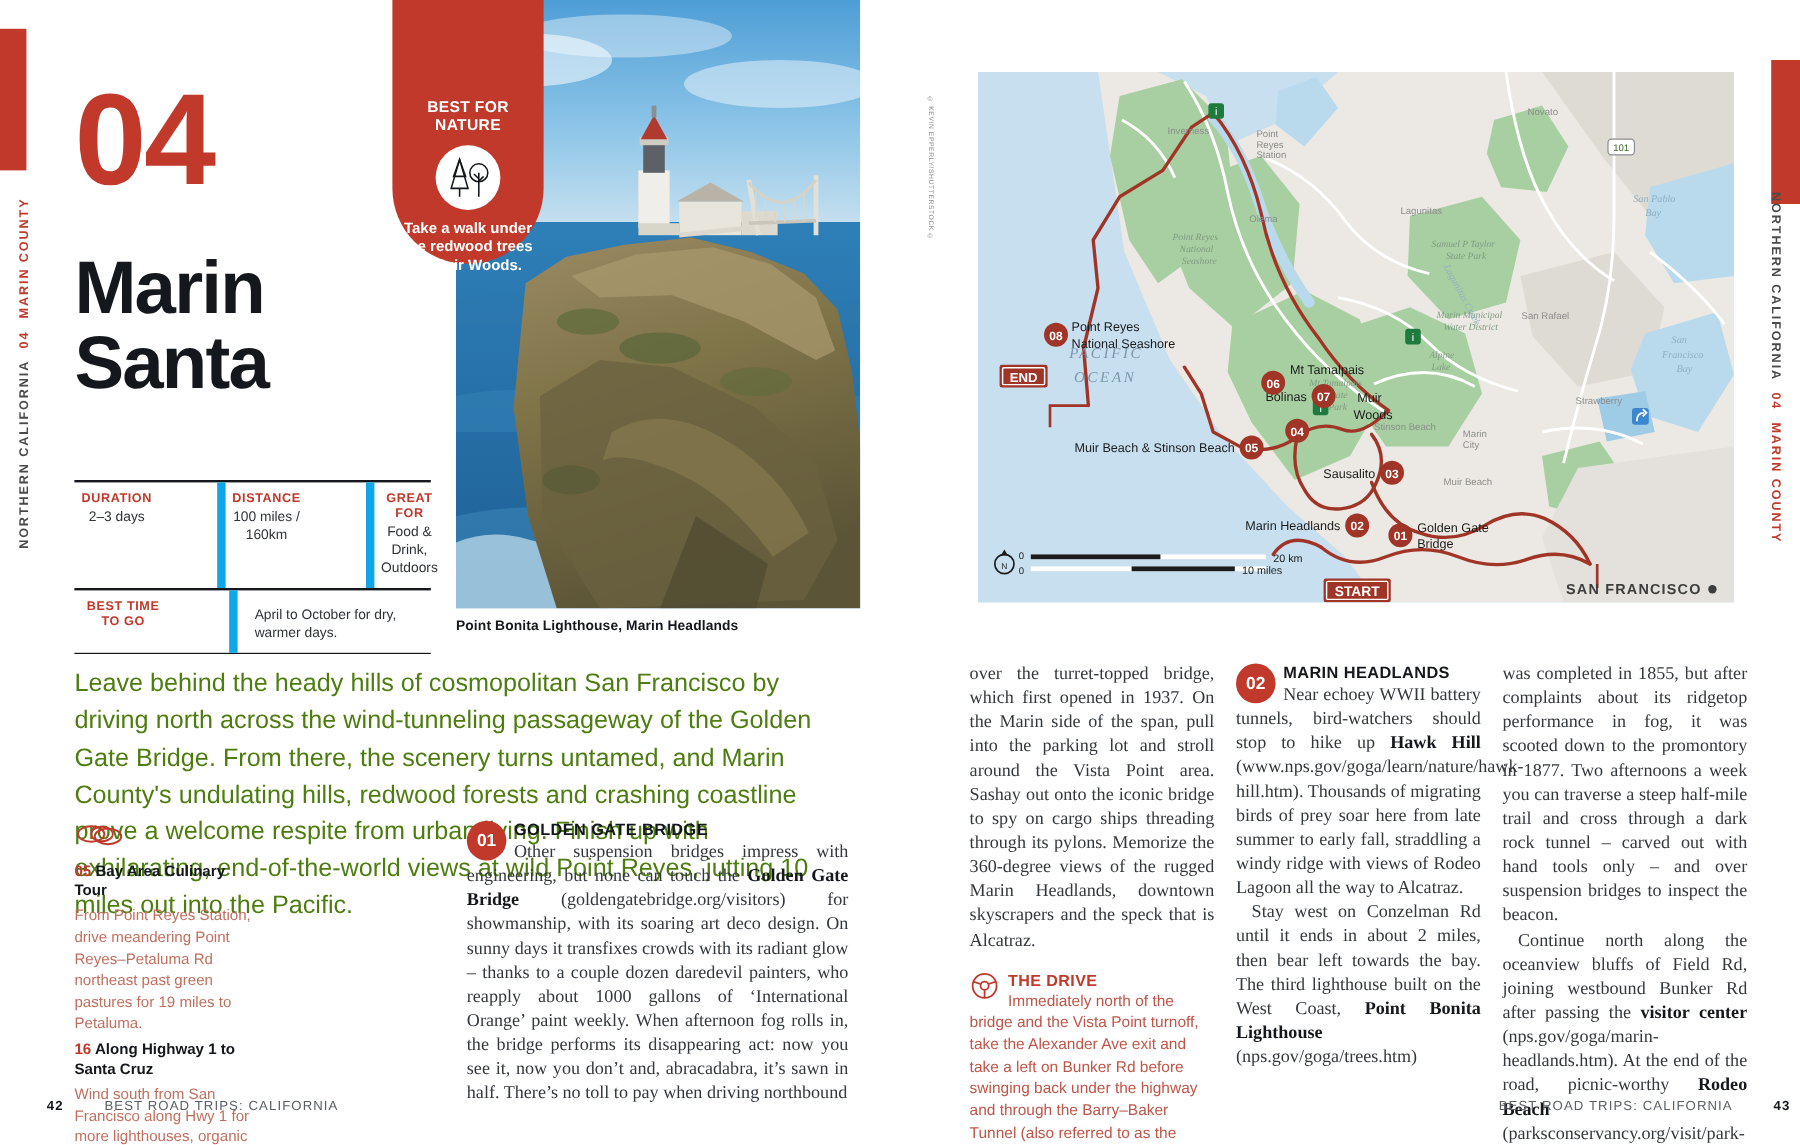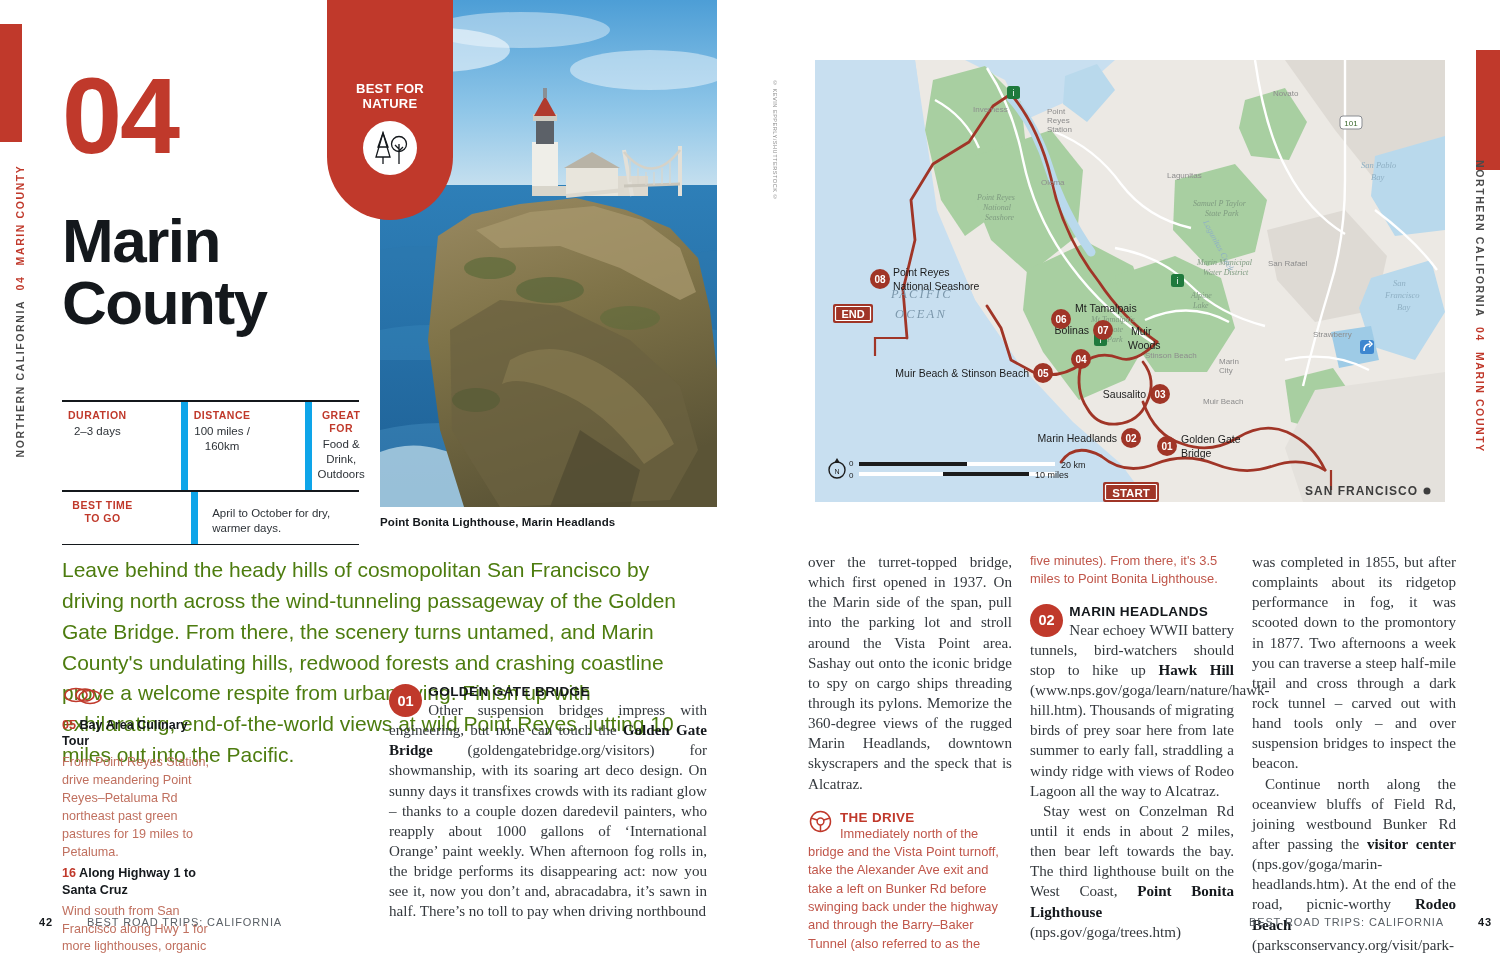--- a/index.html
+++ b/index.html
@@ -178,21 +178,21 @@
   </div>
   <div class="vert-head right">
     <span style="margin-bottom: 5px;">NORTHERN CALIFORNIA</span>
     <span class="hl" style="margin-bottom: 5px;">04</span>
     <span class="hl" style="margin-bottom: 5px;">MARIN COUNTY</span>
   </div>
 
   <div class="trip-number">04</div>
   <div class="trip-title">
     <div>Marin</div>
-    <div>County</div>
+    <div>Santa</div>
   </div>
 
   <div class="hero">
     <svg width="337" height="507" viewBox="0 0 337 507">
       <defs>
         <linearGradient id="sky" x1="0" y1="0" x2="0" y2="1">
           <stop offset="0%" stop-color="#4d9ed6"></stop>
             <stop offset="55%" stop-color="#8fc6e8"></stop>
           <stop offset="100%" stop-color="#cfe4f0"></stop>
         </linearGradient>
@@ -257,20 +257,21 @@
     </div>
     <div class="badge-icon">
       <svg width="40" height="38" viewBox="0 0 40 38">
         <path d="M13 4 L20 28 L6 28 Z" fill="none" stroke="#14181c" stroke-width="1.3"></path>
         <path d="M13 4 L18 18 L8 18 Z" fill="none" stroke="#14181c" stroke-width="1.3"></path>
         <path d="M13 28 v7" stroke="#14181c" stroke-width="1.3"></path>
         <circle cx="29" cy="15" r="7.5" fill="none" stroke="#14181c" stroke-width="1.3"></circle>
         <path d="M29 15 v20 M29 20 l-4 -4 M29 22 l4 -4" stroke="#14181c" stroke-width="1.3" fill="none"></path>
       </svg>
     </div>
+    <div class="badge-msg">Take a walk under the redwood trees of Muir Woods.</div>
   </div>
 
   <div class="facts">
     <div class="rule"></div>
     <div class="facts-row f1">
       <div class="fact-cell">
         <div class="fact-label">DURATION</div>
         <div class="fact-value">2–3 days</div>
       </div>
       <div class="fact-cell">
@@ -531,23 +532,20 @@
             <circle cx="12.5" cy="12.5" r="3.4" fill="none" stroke="#c0392b" stroke-width="1.5"></circle>
             <path d="M12.5 16 v6 M9.2 11 L3 9 M15.8 11 L22 9" stroke="#c0392b" stroke-width="1.5" fill="none"></path>
           </svg>
         </div>
         <div class="drive-head">THE DRIVE</div>
         <div class="drive-body">Immediately north of the bridge and the Vista Point turnoff, take the Alexander Ave exit and take a left on Bunker Rd before swinging back under the highway and through the Barry–Baker Tunnel (also referred to as the Five-Minute Tunnel, because its single lane of traffic changes direction every</div>
       </div>
     </div>
 
     <div class="rcol">
-      <div class="sans-red" style="margin-bottom:14px;">
-        <span>five minutes). From there, it's 3.5 miles to Point Bonita Lighthouse.</span>
-      </div>
       <div>
         <div class="poi-marker">02</div>
         <div class="poi-head">MARIN HEADLANDS</div>
         <div class="serif-body"><span>Near echoey WWII battery tunnels, bird-watchers should stop to hike up </span><b>Hawk Hill</b><span> (www.nps.gov/goga/learn/nature/hawk-hill.htm). Thousands of migrating birds of prey soar here from late summer to early fall, straddling a windy ridge with views of Rodeo Lagoon all the way to Alcatraz.</span></div>
         <div class="serif-body"><span class="ind"></span><span>Stay west on Conzelman Rd until it ends in about 2 miles, then bear left towards the bay. The third lighthouse built on the West Coast, </span><b>Point Bonita Lighthouse</b><span> (nps.gov/goga/trees.htm) </span></div>
       </div>
     </div>
 
     <div class="rcol">
       <div class="serif-body"><span>was completed in 1855, but after complaints about its ridgetop performance in fog, it was scooted down to the promontory in 1877. Two afternoons a week you can traverse a steep half-mile trail and cross through a dark rock tunnel – carved out with hand tools only – and over suspension bridges to inspect the beacon.</span></div>

